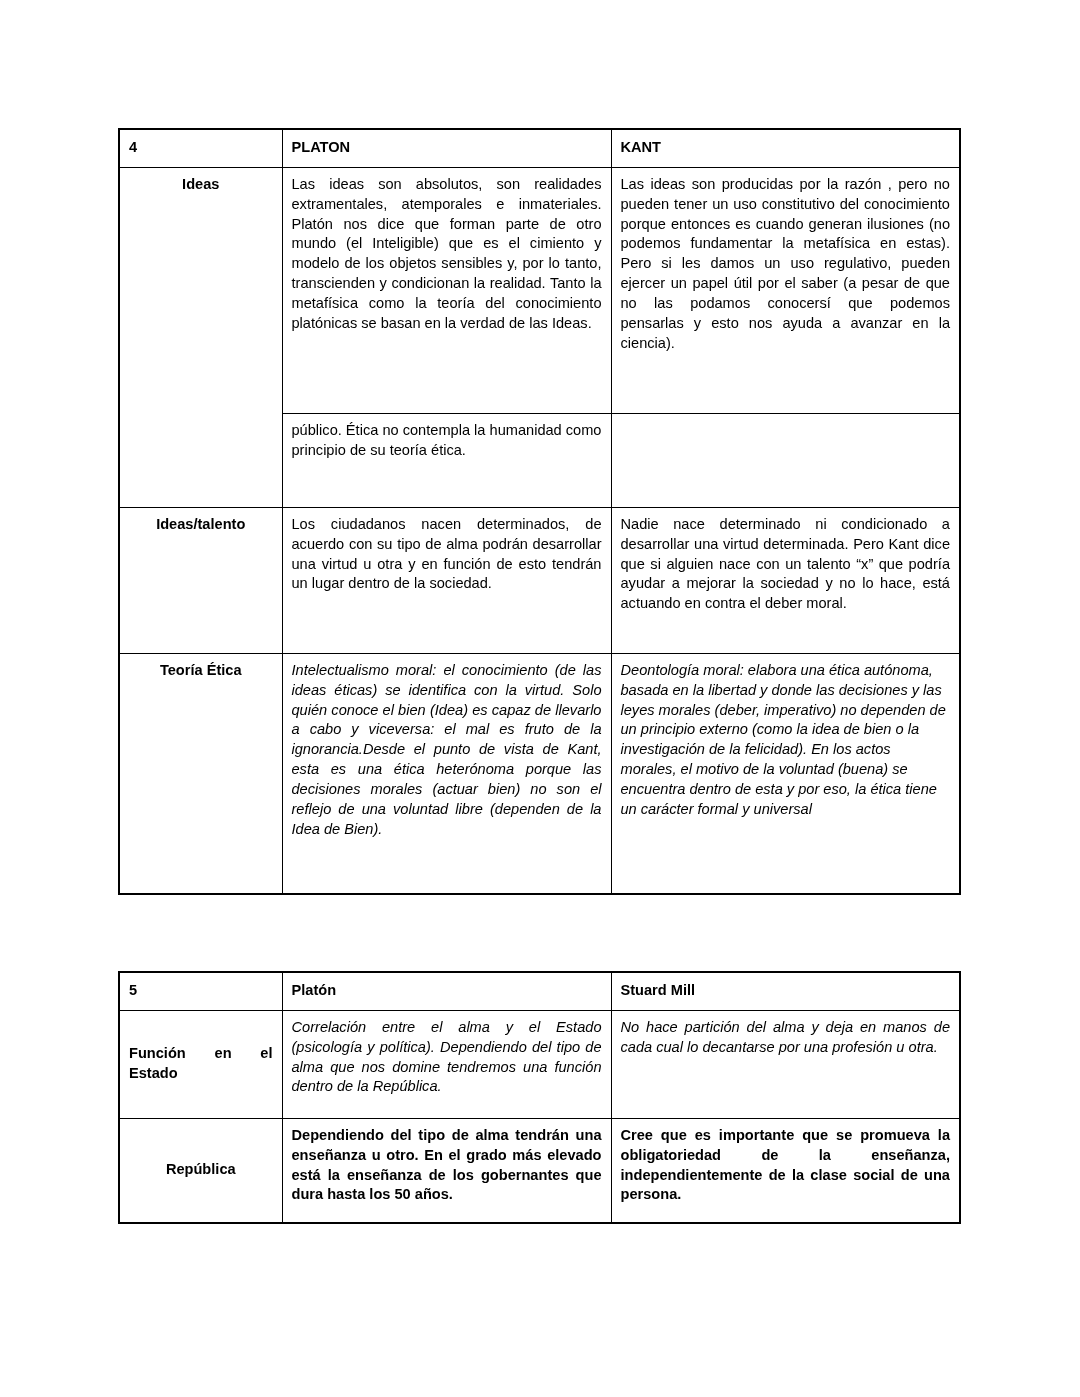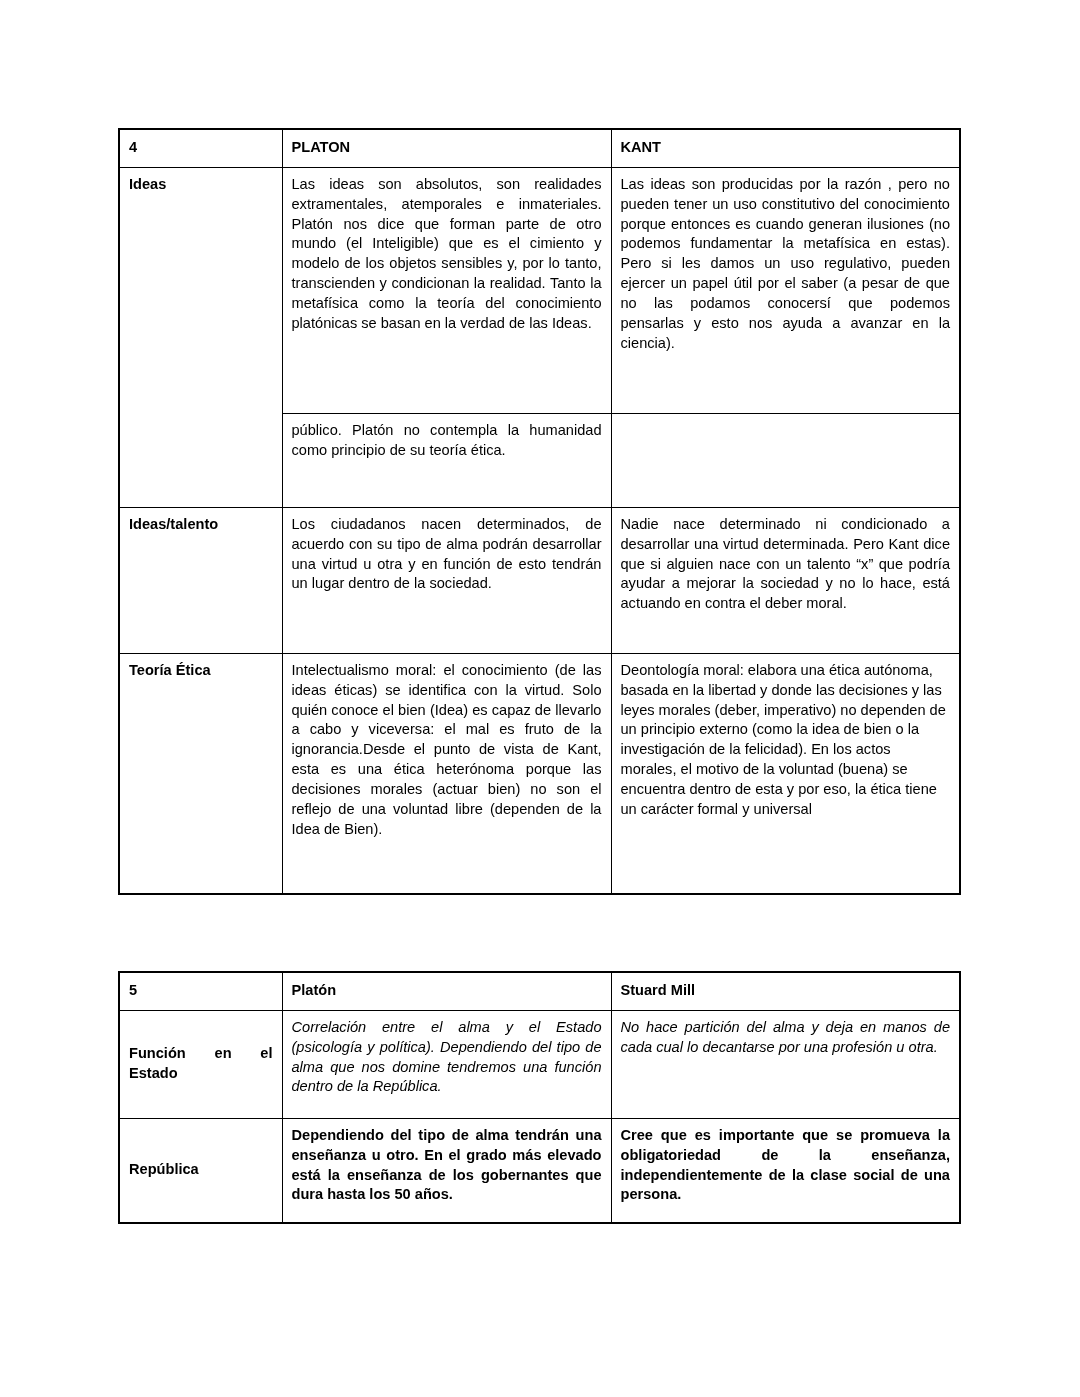--- a/index.html
+++ b/index.html
@@ -40,21 +40,21 @@
     word-spacing: 0;
   }
   .doc-table td.hdr {
     font-weight: bold;
     text-align: left;
     padding-top: 8px;
     padding-bottom: 9px;
   }
   .doc-table td.lbl {
     font-weight: bold;
-    text-align: left;
+    text-align: center;
   }
   .doc-table td.lbl-just {
     font-weight: bold;
     text-align: justify;
     text-justify: inter-word;
   }
   .doc-table td.mid-v {
     vertical-align: middle;
   }
   
@@ -76,21 +76,21 @@
     top: 971px;
     width: 841px;
   }
   #table-5 col.c1 { width: 163px; }
   #table-5 col.c2 { width: 329px; }
   #table-5 col.c3 { width: 349px; }
 
   .t4-ideas-plato { height: 230px; }
   .t4-publico { height: 78px; }
   .t4-virtud { height: 130px; }
-  .t4-teoria { height: 224px; }
+  .t4-teoria { height: 224px; font-style: italic; }
 
   .t5-funcion { height: 92px; font-style: italic; }
   .t5-pedagogia { height: 88px; font-weight: bold; }
   .t5-gobierno { height: 40px; }
 </style>
 </head>
 <body>
 
 <div class="page">
 
@@ -107,21 +107,21 @@
         <td class="hdr">KANT</td>
       </tr>
 
       <tr>
         <td class="lbl" rowspan="2">Ideas</td>
         <td class="t4-ideas-plato">Las ideas son absolutos, son realidades extramentales, atemporales e inmateriales. Platón nos dice que forman parte de otro mundo (el Inteligible) que es el cimiento y modelo de los objetos sensibles y, por lo tanto, transcienden y condicionan la realidad. Tanto la metafísica como la teoría del conocimiento platónicas se basan en la verdad de las Ideas.</td>
         <td class="t4-ideas-plato"><span class="ln">Las ideas son producidas por la razón , pero no pueden tener un uso constitutivo del conocimiento porque entonces es cuando generan ilusiones (no podemos fundamentar la metafísica en estas). Pero si les damos un uso regulativo, pueden ejercer un papel útil por el saber (a pesar de que no las podamos conocer</span><span class="ln">sí que podemos pensarlas y esto nos ayuda a avanzar en la ciencia).</span></td>
       </tr>
 
       <tr>
-        <td class="t4-publico">público. Platón no contempla la humanidad como principio de su teoría ética.</td>
+        <td class="t4-publico">público. Ética no contempla la humanidad como principio de su teoría ética.</td>
         <td class="t4-publico"></td>
       </tr>
 
       <tr>
         <td class="lbl">Ideas/talento</td>
         <td class="t4-virtud">Los ciudadanos nacen determinados, de acuerdo con su tipo de alma podrán desarrollar una virtud u otra y en función de esto tendrán un lugar dentro de la sociedad.</td>
         <td class="t4-virtud">Nadie nace determinado ni condicionado a desarrollar una virtud determinada. Pero Kant dice que si alguien nace con un talento “x” que podría ayudar a mejorar la sociedad y no lo hace, está actuando en contra el deber moral.</td>
       </tr>
 
       <tr>

